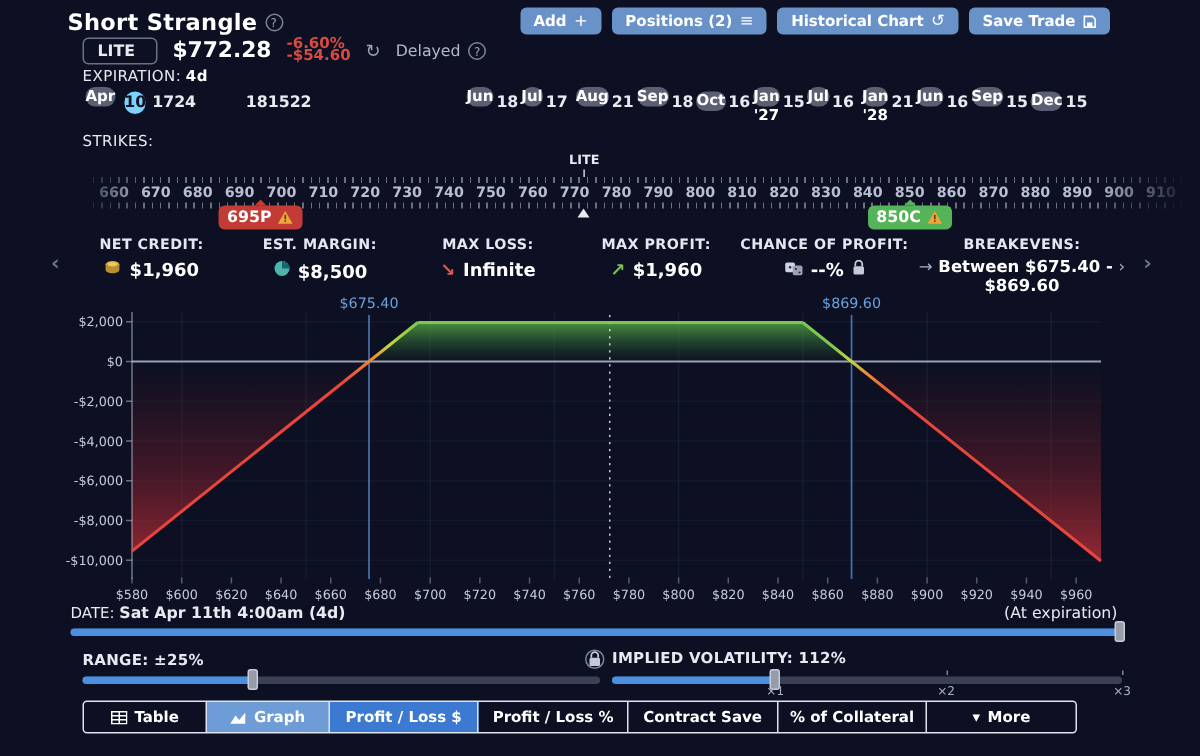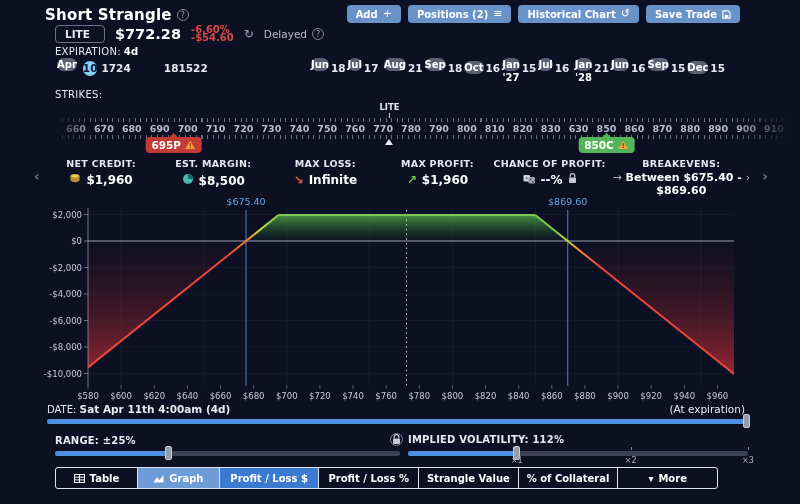--- a/index.html
+++ b/index.html
@@ -272,21 +272,21 @@
         <span>740</span>
         <span>750</span>
         <span>760</span>
         <span>770</span>
         <span>780</span>
         <span>790</span>
         <span>800</span>
         <span>810</span>
         <span>820</span>
         <span>830</span>
-        <span>630</span>
+        <span>840</span>
         <span>850</span>
         <span>860</span>
         <span>870</span>
         <span>880</span>
         <span>890</span>
         <span>900</span>
         <span>910</span>
       </div>
     <div class="tickrow"></div>
   </div>
@@ -547,21 +547,21 @@
         </span>
         <span>Graph</span>
       </button>
       <button class="tab style-blue">
         <span>Profit / Loss $</span>
       </button>
       <button class="tab style-dark">
         <span>Profit / Loss %</span>
       </button>
       <button class="tab style-dark">
-        <span>Strangle Value</span>
+        <span>Contract Save</span>
       </button>
       <button class="tab style-dark">
         <span>% of Collateral</span>
       </button>
       <button class="tab style-dark">
         <span style="display:inline-flex">
           <span>▾</span>
         </span>
         <span>More</span>
       </button>

